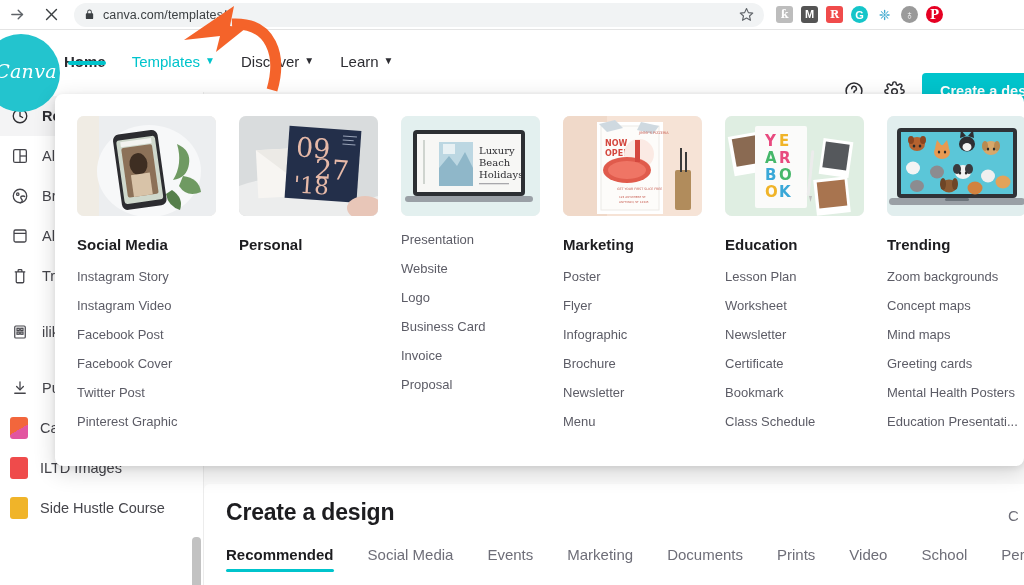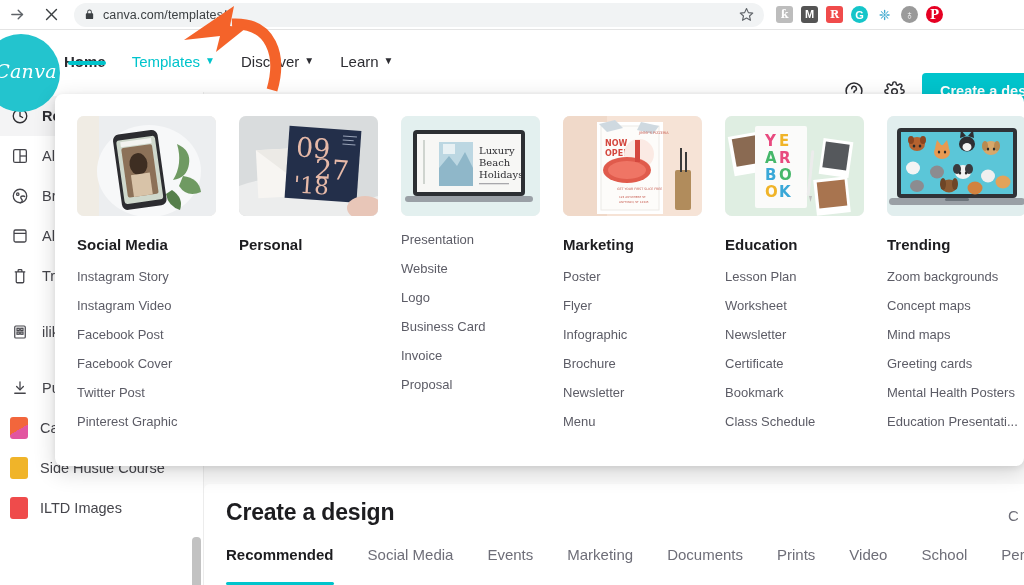--- a/index.html
+++ b/index.html
@@ -127,21 +127,21 @@
   .cd-right-cut {
     position: absolute; right: 6px; top: 23px;
     font-size: 15px; color: #6e6e78; overflow: hidden; width: 10px;
     white-space: nowrap;
   }
   .cd-tabs {
     position: absolute; left: 22px; top: 62px;
     display: flex; gap: 34px; align-items: flex-end;
   }
   .cd-tab {
-    font-size: 15px; color: #6e6e78; padding-bottom: 22px; cursor: pointer;
+    font-size: 15px; color: #6e6e78; padding-bottom: 9px; cursor: pointer;
     white-space: nowrap; position: relative;
   }
   .cd-tab.active { color: #1d1d20; font-weight: bold; }
   .cd-tab.active::after {
     content: ''; position: absolute; left: 0; right: 0; bottom: 0;
     height: 3px; background: #00c4cc; border-radius: 2px;
   }
 
   
   .mega {
@@ -345,27 +345,27 @@
       </span>
       <span>Purchase history</span>
     </div>
 
     <div class="side-item">
       <span class="side-sq" style="background:linear-gradient(150deg,#f2663c 0%,#f2663c 55%,#e255a0 55%,#e255a0 100%);"></span>
       <span>Canva Workshop</span>
     </div>
 
     <div class="side-item">
+      <span class="side-sq" style="background:#ef4b4b;"></span>
+      <span>ILTD Images</span>
+    </div>
+
+    <div class="side-item">
       <span class="side-sq" style="background:#f0b429;"></span>
       <span>Side Hustle Course</span>
-    </div>
-
-    <div class="side-item">
-      <span class="side-sq" style="background:#ef4b4b;"></span>
-      <span>ILTD Images</span>
     </div>
 
     <div class="side-scroll"></div>
   </div>
 
   <div class="main">
     <div class="content-card">
       <div class="cd-title">Create a design</div>
       <div class="cd-right-cut">C</div>
       <div class="cd-tabs">

